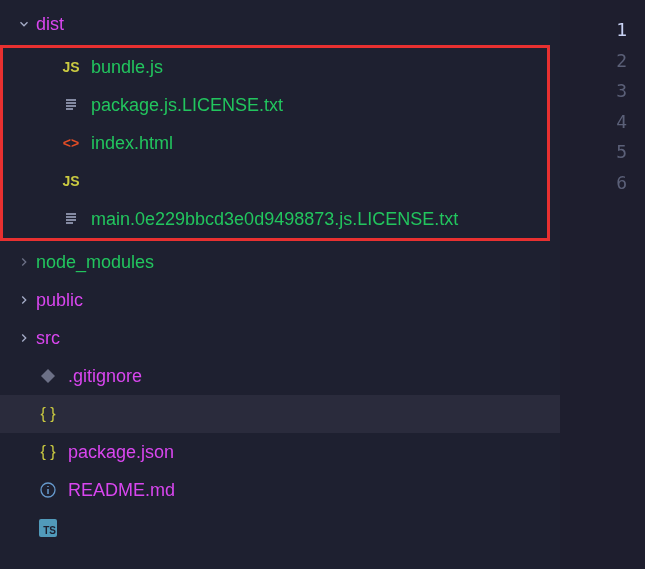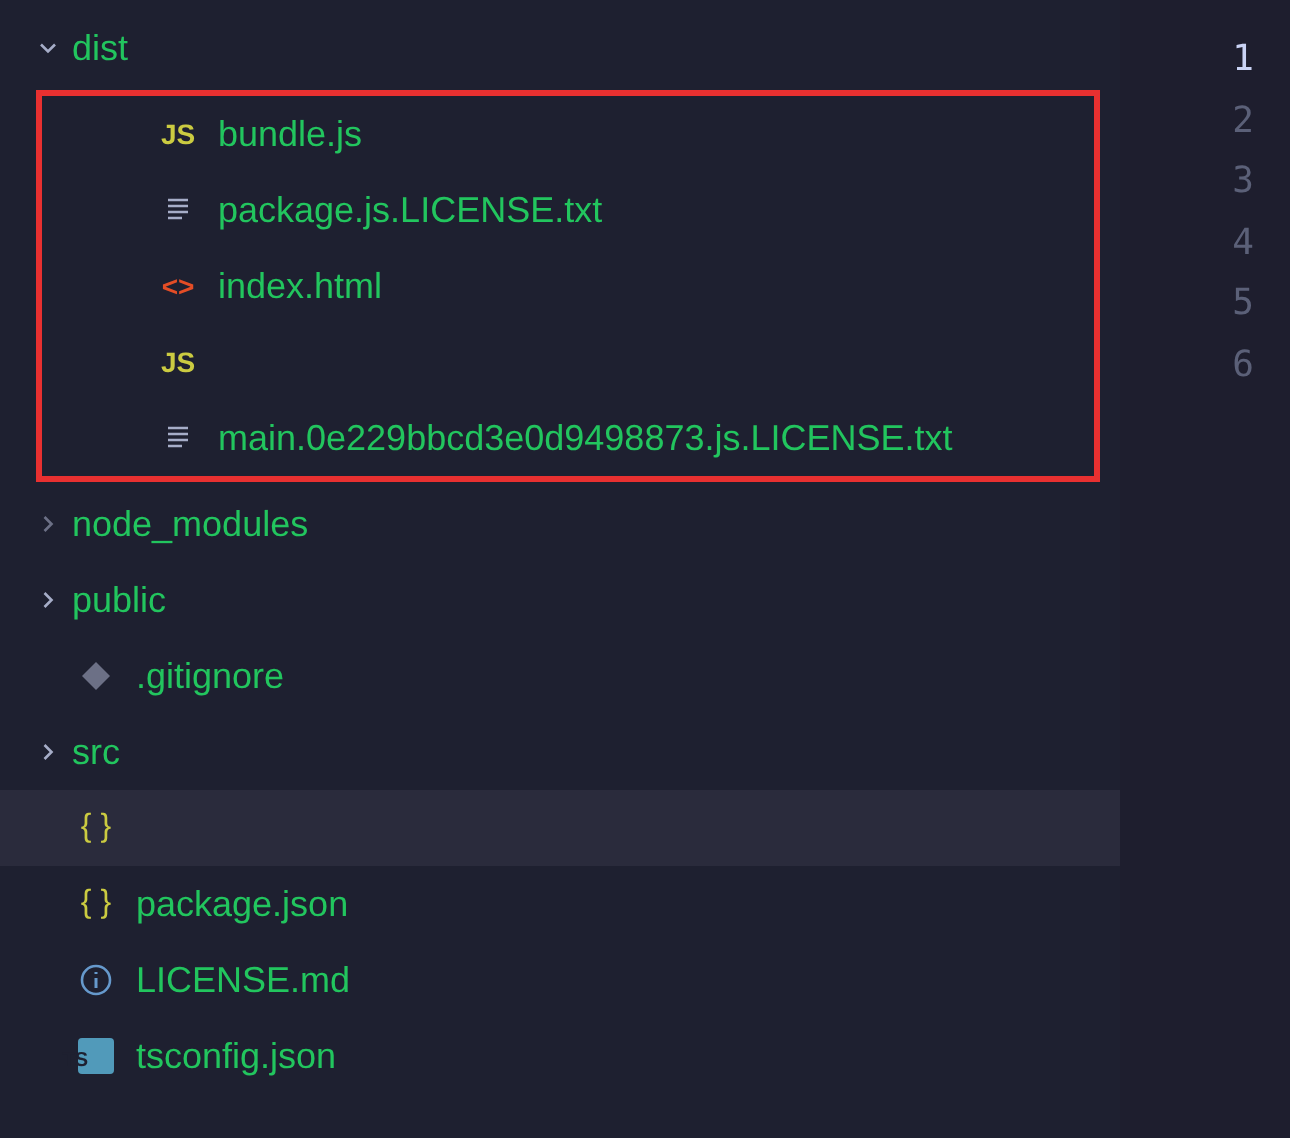--- a/index.html
+++ b/index.html
@@ -52,44 +52,44 @@
     .chevron {
       width: 16px; height: 16px;
       margin-right: 4px;
       display: inline-flex;
       align-items: center;
       justify-content: center;
       color: #a6adc8;
       font-size: 13px;
     }
     .chevron.spacer { visibility: hidden; }
-    .label { font-size: 18px; color: #22c55e; }
+    .label { font-size: 18px; color: #d946ef; }
     .label.dim { color: #22c55e; }
     .icon-js { color: #cbcb41; font-weight: bold; font-size: 14px; font-family: Arial; }
     .icon-txt { color: #a6adc8; }
     .icon-html { color: #e44d26; font-weight: bold; font-size: 14px; }
     .icon-git { color: #6c7086; }
     .icon-json { color: #cbcb41; }
     .icon-info { color: #6699cc; }
     .icon-ts {
       background: #519aba;
       color: #1e2030;
       font-size: 10px;
       font-weight: bold;
       width: 18px;
       height: 18px;
       display: flex;
       align-items: flex-end;
       justify-content: flex-end;
-      padding: 0 13px 1px 0;
+      padding: 0 1px 1px 0;
       border-radius: 2px;
     }
     .highlight-box {
       border: 3px solid #e83030;
-      margin: 2px 10px 2px 18px;
+      margin: 2px 10px 2px 0;
     }
   </style>
 </head>
 <body>
 
 <div class="sidebar">
 
   <div class="tree-row indent-0">
     <span class="chevron">
       <svg width="14" height="14" viewBox="0 0 16 16">
@@ -146,36 +146,36 @@
   <div class="tree-row indent-0">
     <span class="chevron">
       <svg width="14" height="14" viewBox="0 0 16 16">
           <path d="M6 4 L10 8 L6 12" stroke="#a6adc8" stroke-width="1.5" fill="none"></path>
         </svg>
     </span>
     <span class="label">public</span>
   </div>
 
   <div class="tree-row indent-0">
+    <span class="chevron">
+      <svg width="14" height="14" viewBox="0 0 16 16">
+          <path d="M6 4 L10 8 L6 12" stroke="#a6adc8" stroke-width="1.5" fill="none"></path>
+        </svg>
+    </span>
+    <span class="label">src</span>
+  </div>
+
+  <div class="tree-row indent-0">
     <span class="chevron spacer">›</span>
     <span class="icon-wrap icon-git">
       <svg width="16" height="16" viewBox="0 0 16 16">
           <path d="M8 1 L15 8 L8 15 L1 8 Z" fill="#6c7086"></path>
         </svg>
     </span>
     <span class="label">.gitignore</span>
-  </div>
-
-  <div class="tree-row indent-0">
-    <span class="chevron">
-      <svg width="14" height="14" viewBox="0 0 16 16">
-          <path d="M6 4 L10 8 L6 12" stroke="#a6adc8" stroke-width="1.5" fill="none"></path>
-        </svg>
-    </span>
-    <span class="label">src</span>
   </div>
 
   <div class="tree-row indent-0 selected">
     <span class="chevron spacer">›</span>
     <span class="icon-wrap icon-json">{ }</span>
   </div>
 
   <div class="tree-row indent-0">
     <span class="chevron spacer">›</span>
     <span class="icon-wrap icon-json">{ }</span>
@@ -183,29 +183,28 @@
   </div>
 
   <div class="tree-row indent-0">
     <span class="chevron spacer">›</span>
     <span class="icon-wrap icon-info">
       <svg width="16" height="16" viewBox="0 0 16 16">
           <circle cx="8" cy="8" r="7" stroke="#6699cc" stroke-width="1.3" fill="none"></circle>
           <path d="M8 4v1M8 7v5" stroke="#6699cc" stroke-width="1.5"></path>
         </svg>
     </span>
-    <span class="label">LICENSE.md</span>
+    <span class="label">README.md</span>
   </div>
 
   <div class="tree-row indent-0">
     <span class="chevron spacer">›</span>
     <span class="icon-wrap">
         <span class="icon-ts">TS</span>
       </span>
-    <span class="label">tsconfig.json</span>
   </div>
 
 </div>
 
 <div class="editor-gutter">
   <div class="line-num active">1</div>
   <div class="line-num">2</div>
   <div class="line-num">3</div>
   <div class="line-num">4</div>
   <div class="line-num">5</div>

